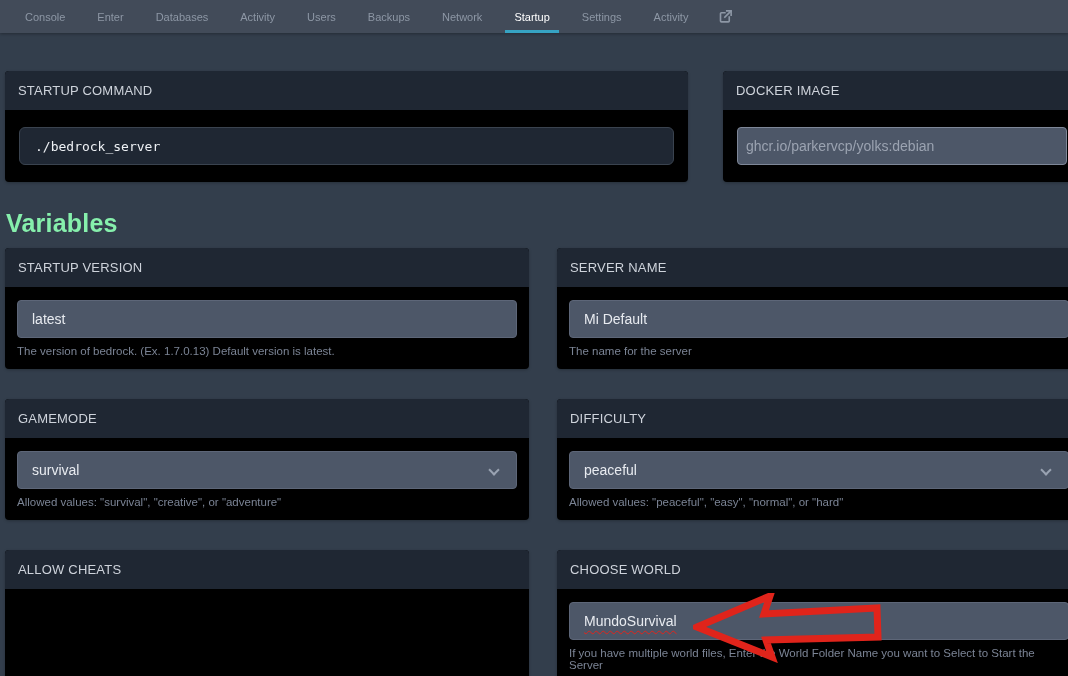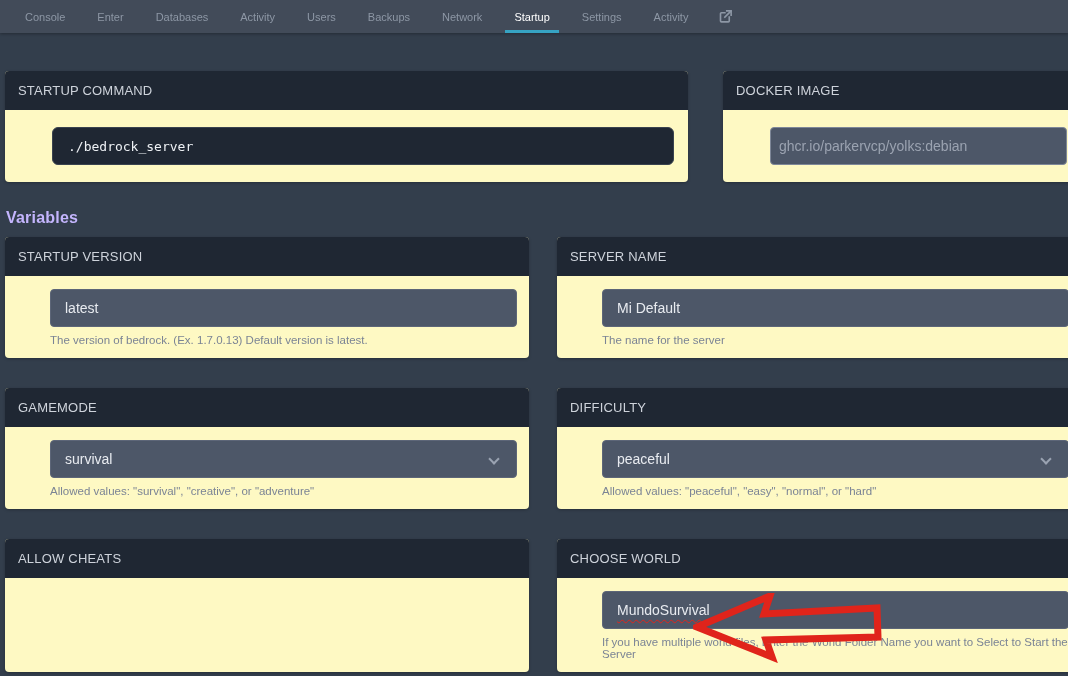--- a/index.html
+++ b/index.html
@@ -25,33 +25,33 @@
     background:#36a3c3;
   }
   .nav-ext {
     display:flex; align-items:center; padding:0 14px; color:#8d97a5; cursor:pointer;
   }
 
   
   .page { padding:38px 0 0 5px; }
   .top-grid { display:grid; grid-template-columns:683px 358px; column-gap:35px; width:1076px; }
   .vars-heading {
-    margin:27px 0 10px 1px; font-size:16px; font-weight:bold; color:#c4b5fd;
+    margin:27px 0 10px 1px; font-size:25px; font-weight:bold; color:#86efac;
     letter-spacing:.2px;
   }
   .vars-grid { display:grid; grid-template-columns:524px 524px; gap:30px 28px; width:1076px; }
 
   
-  .card { border-radius:4px; background:#fef9c3; box-shadow:0 1px 3px rgba(0,0,0,.25); }
+  .card { border-radius:4px; background:#000000; box-shadow:0 1px 3px rgba(0,0,0,.25); }
   .card-header {
     background:#1f2733; height:39px; display:flex; align-items:center;
     padding:0 13px; border-radius:4px 4px 0 0;
     color:#ced3db; font-size:13px; letter-spacing:.2px;
   }
-  .card-body { padding:13px 12px 12px 12px;margin-left:33px; }
+  .card-body { padding:13px 12px 12px 12px; }
   .top-grid .card-body { padding:17px 14px; }
 
   .cmd-input {
     background:#1f2733; border:1px solid #3a434f; border-radius:6px;
     height:38px; display:flex; align-items:center; padding:0 15px;
     color:#eef1f5; font-family:"DejaVu Sans Mono", monospace; font-size:13px;
   }
   .field {
     background:#4d5768; border:1px solid #5d6678; border-radius:4px;
     height:38px; display:flex; align-items:center; padding:0 14px;

